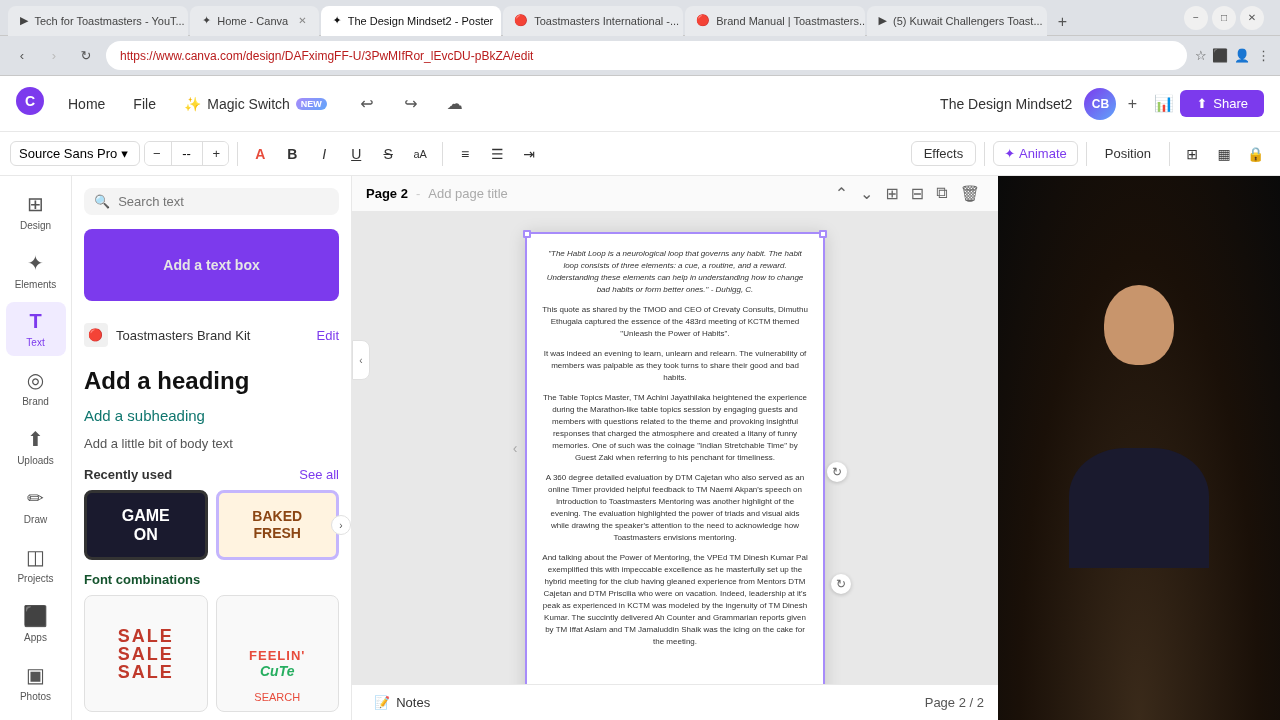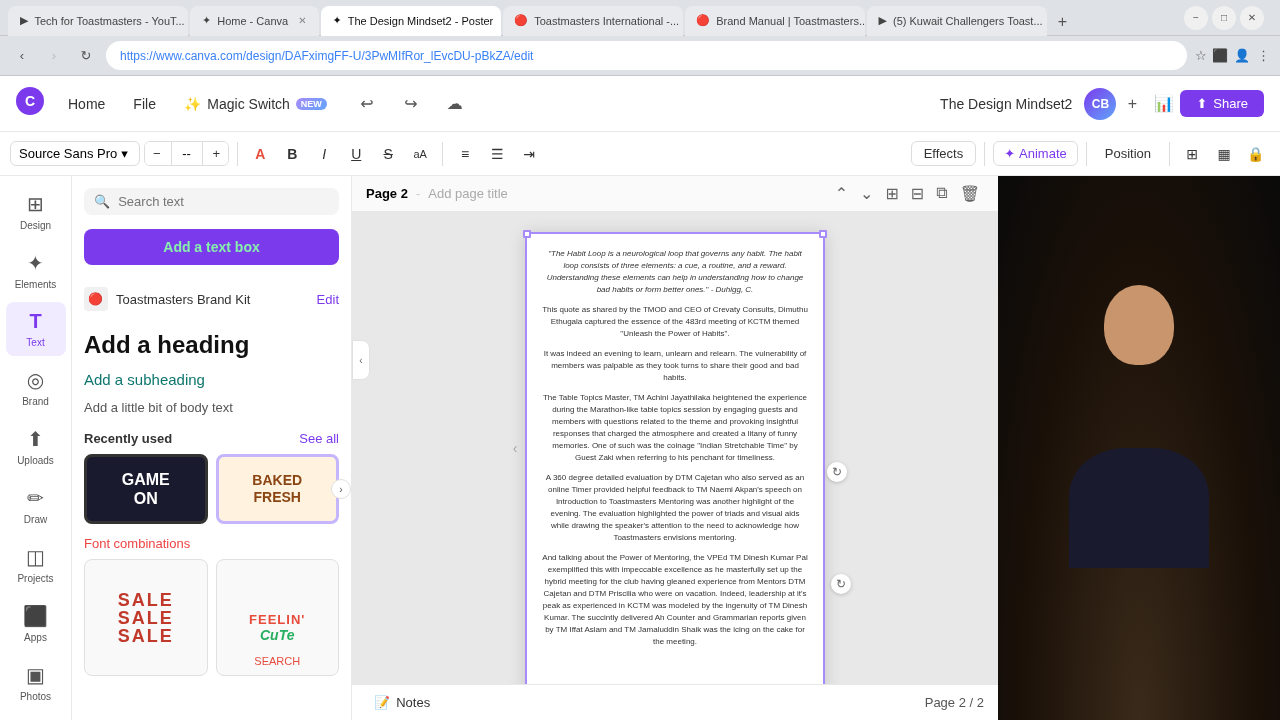--- a/index.html
+++ b/index.html
@@ -70,21 +70,21 @@
       background: transparent;
       border: none;
     }
     .address-input {
       flex: 1;
       background: #fff;
       border: none;
       border-radius: 16px;
       padding: 4px 14px;
       font-size: 12px;
-      color: #3b82f6;
+      color: #b91c1c;
       height: 29px;
       outline: none;
     }
     .addr-icons { display: flex; gap: 6px; align-items: center; color: #555; font-size: 13px; }
 
     
     .app-container {
       display: flex;
       flex-direction: column;
       height: calc(720px - 76px);
@@ -492,23 +492,23 @@
       width: 140px;
       height: 120px;
       background: #1a1a2e;
       border-radius: 40% 40% 0 0;
     }
 
     
     .add-textbox-btn {
       display: block;
       width: 100%;
-      padding: 10px;
+      padding: 28px;
       background: #7c3aed;
-      color: #86efac;
+      color: #e5e5e5;
       border: none;
       border-radius: 8px;
       font-size: 14px;
       font-weight: 600;
       cursor: pointer;
       text-align: center;
       margin-bottom: 16px;
     }
 
     
@@ -619,22 +619,22 @@
       display: flex; align-items: center; justify-content: center;
       font-size: 10px;
       cursor: pointer;
       color: #555;
       z-index: 10;
     }
 
     
     .font-combinations-title {
       font-size: 13px;
-      font-weight: 400;
-      color: #ef4444;
+      font-weight: 700;
+      color: #14532d;
       margin-bottom: 8px;
     }
     .font-combo-cards {
       display: flex;
       gap: 8px;
     }
     .font-combo-card {
       flex: 1;
       border: 1px solid #e0e0e0;
       border-radius: 8px;

